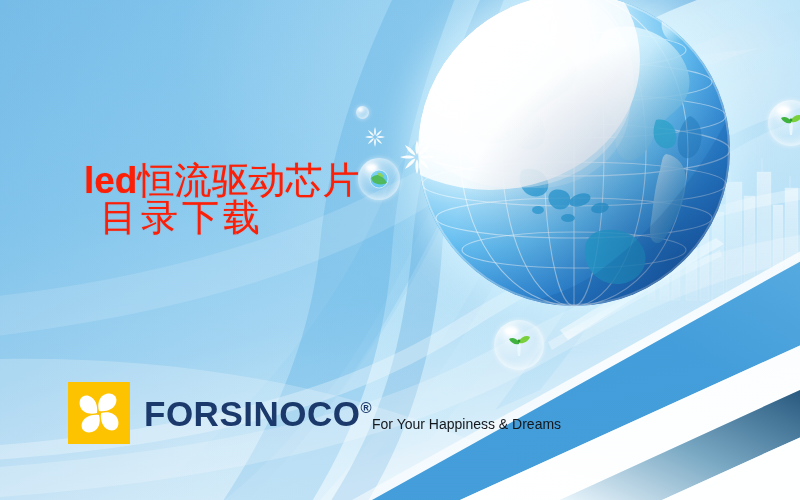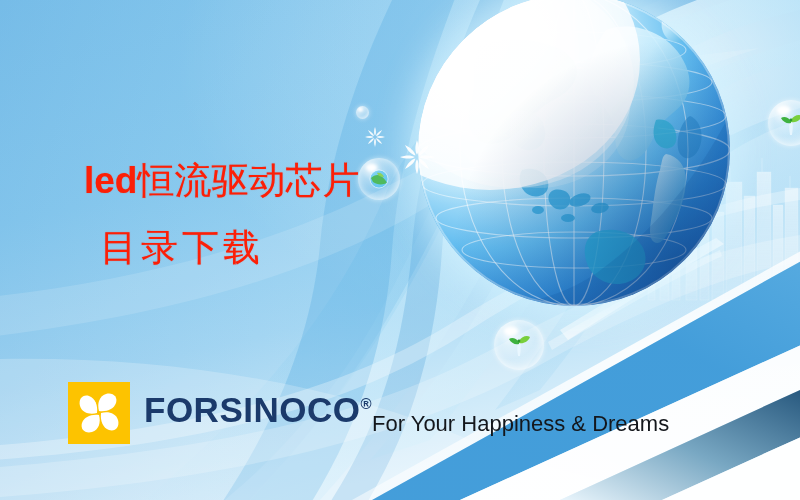--- a/index.html
+++ b/index.html
@@ -78,21 +78,20 @@
     white-space: nowrap;
   }
   #headline .l1 .latin {
     font-family: "Liberation Sans", sans-serif;
     font-weight: 700;
     font-size: 37px;
   }
   #headline .l2 {
     display: block;
     font-size: 37px;
-    margin-top: 30px;
     margin-left: 16px;
     letter-spacing: 4px;
     white-space: nowrap;
   }
 
   
   #logo {
     position: absolute;
     left: 68px; top: 382px;
     display: flex;
@@ -122,21 +121,21 @@
     white-space: nowrap;
   }
   #logo-word .reg {
     font-size: 15px;
     vertical-align: super;
     line-height: 1;
     font-weight: 700;
   }
   #logo-tag {
     font-family: "Liberation Sans", sans-serif;
-    font-size: 22px;
+    font-size: 14px;
     color: #14171c;
     line-height: 1;
     margin-top: 21px;
     white-space: nowrap;
   }
 </style>
 </head>
 <body>
 
 <div id="stage">

